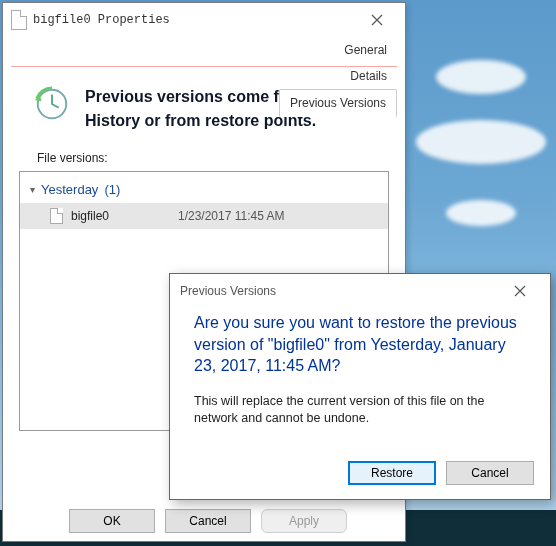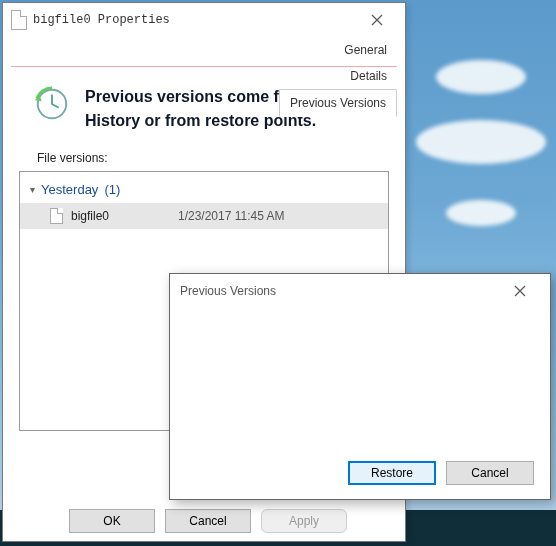--- a/index.html
+++ b/index.html
@@ -130,17 +130,21 @@
 
 <div class="dialog">
   <div class="dlg-title">
     <span>Previous Versions</span>
     <div class="close-top">
       <svg width="12" height="12" viewBox="0 0 12 12">
           <path d="M1 1 L11 11 M11 1 L1 11" stroke="#555" stroke-width="1.2" fill="none"></path>
         </svg>
     </div>
   </div>
+  <div class="dlg-body">
+    <div class="dlg-main">Are you sure you want to restore the previous version of "bigfile0" from Yesterday, January 23, 2017, 11:45 AM?</div>
+    <div class="dlg-sec">This will replace the current version of this file on the network and cannot be undone.</div>
+  </div>
   <div class="dlg-btns">
     <div class="win-btn std focus">Restore</div>
     <div class="win-btn std">Cancel</div>
   </div>
 </div>
 
 </body></html>

